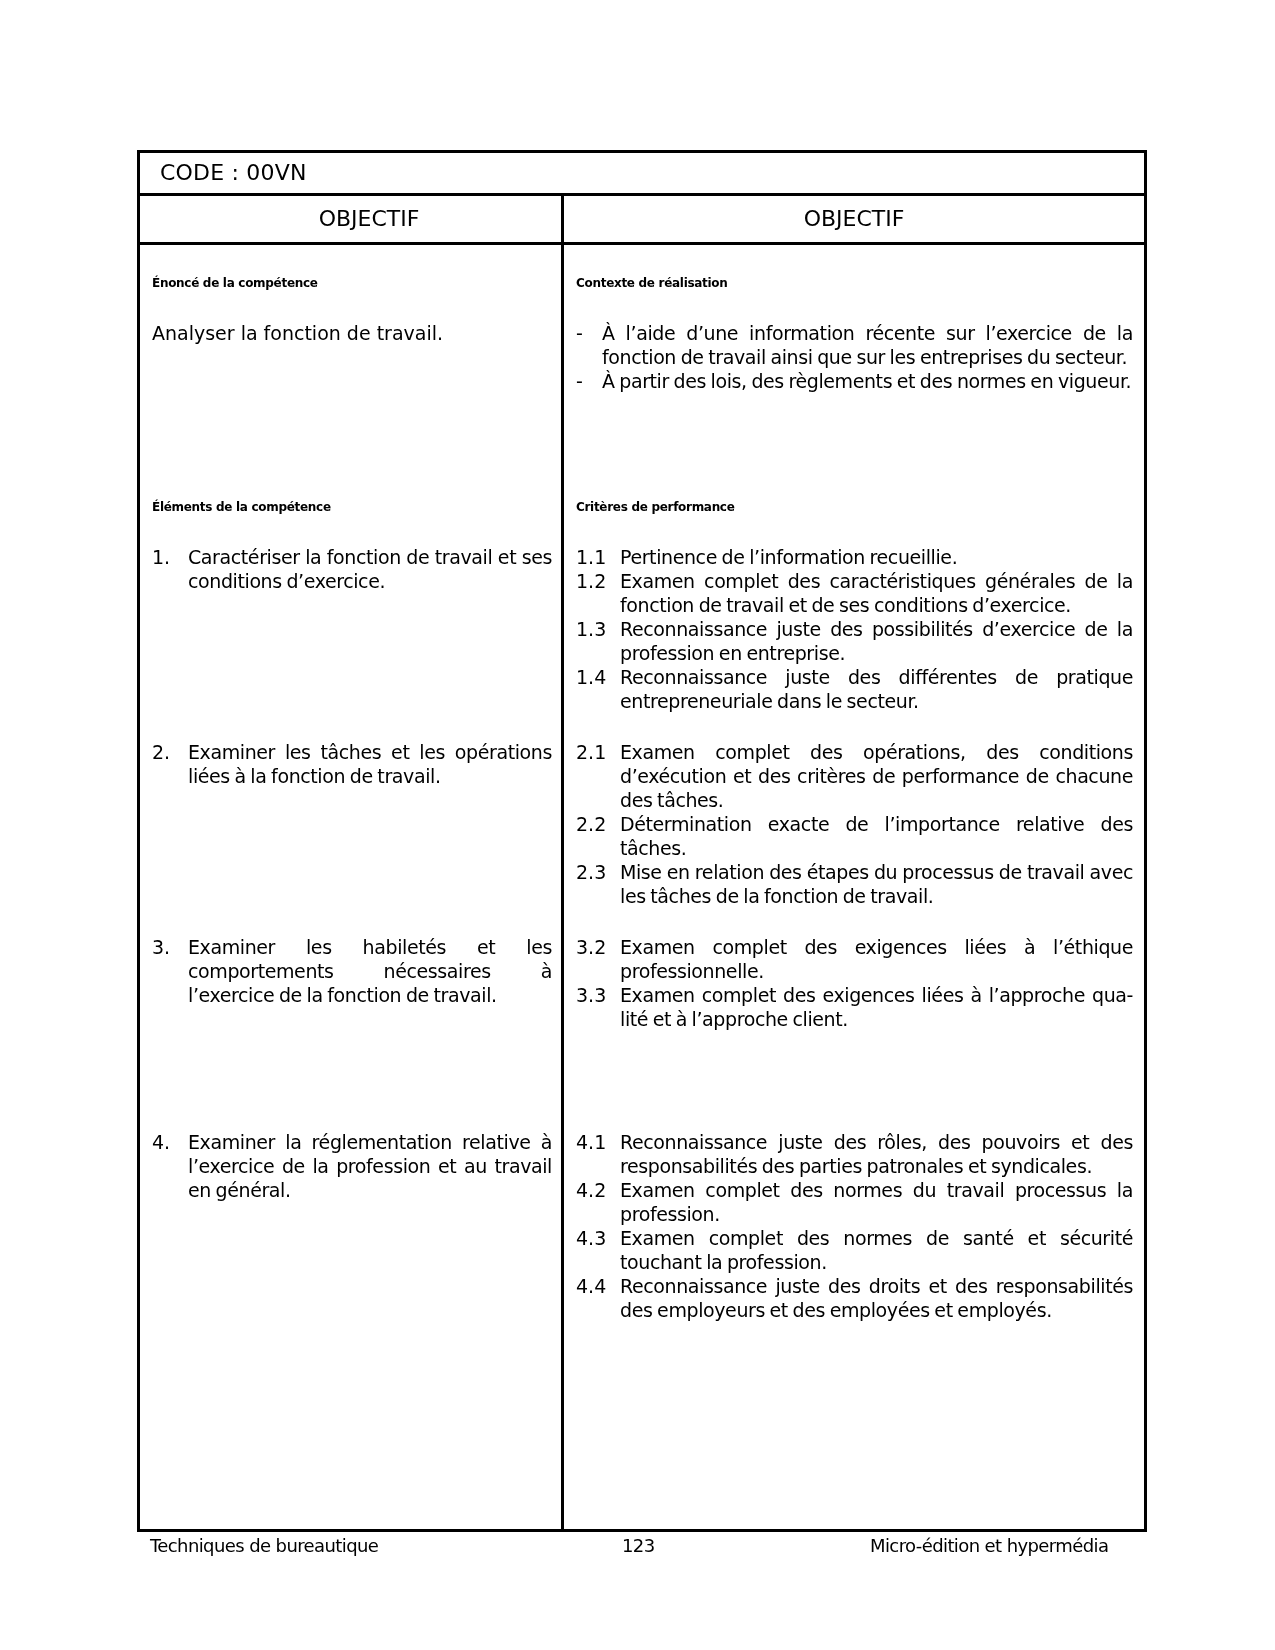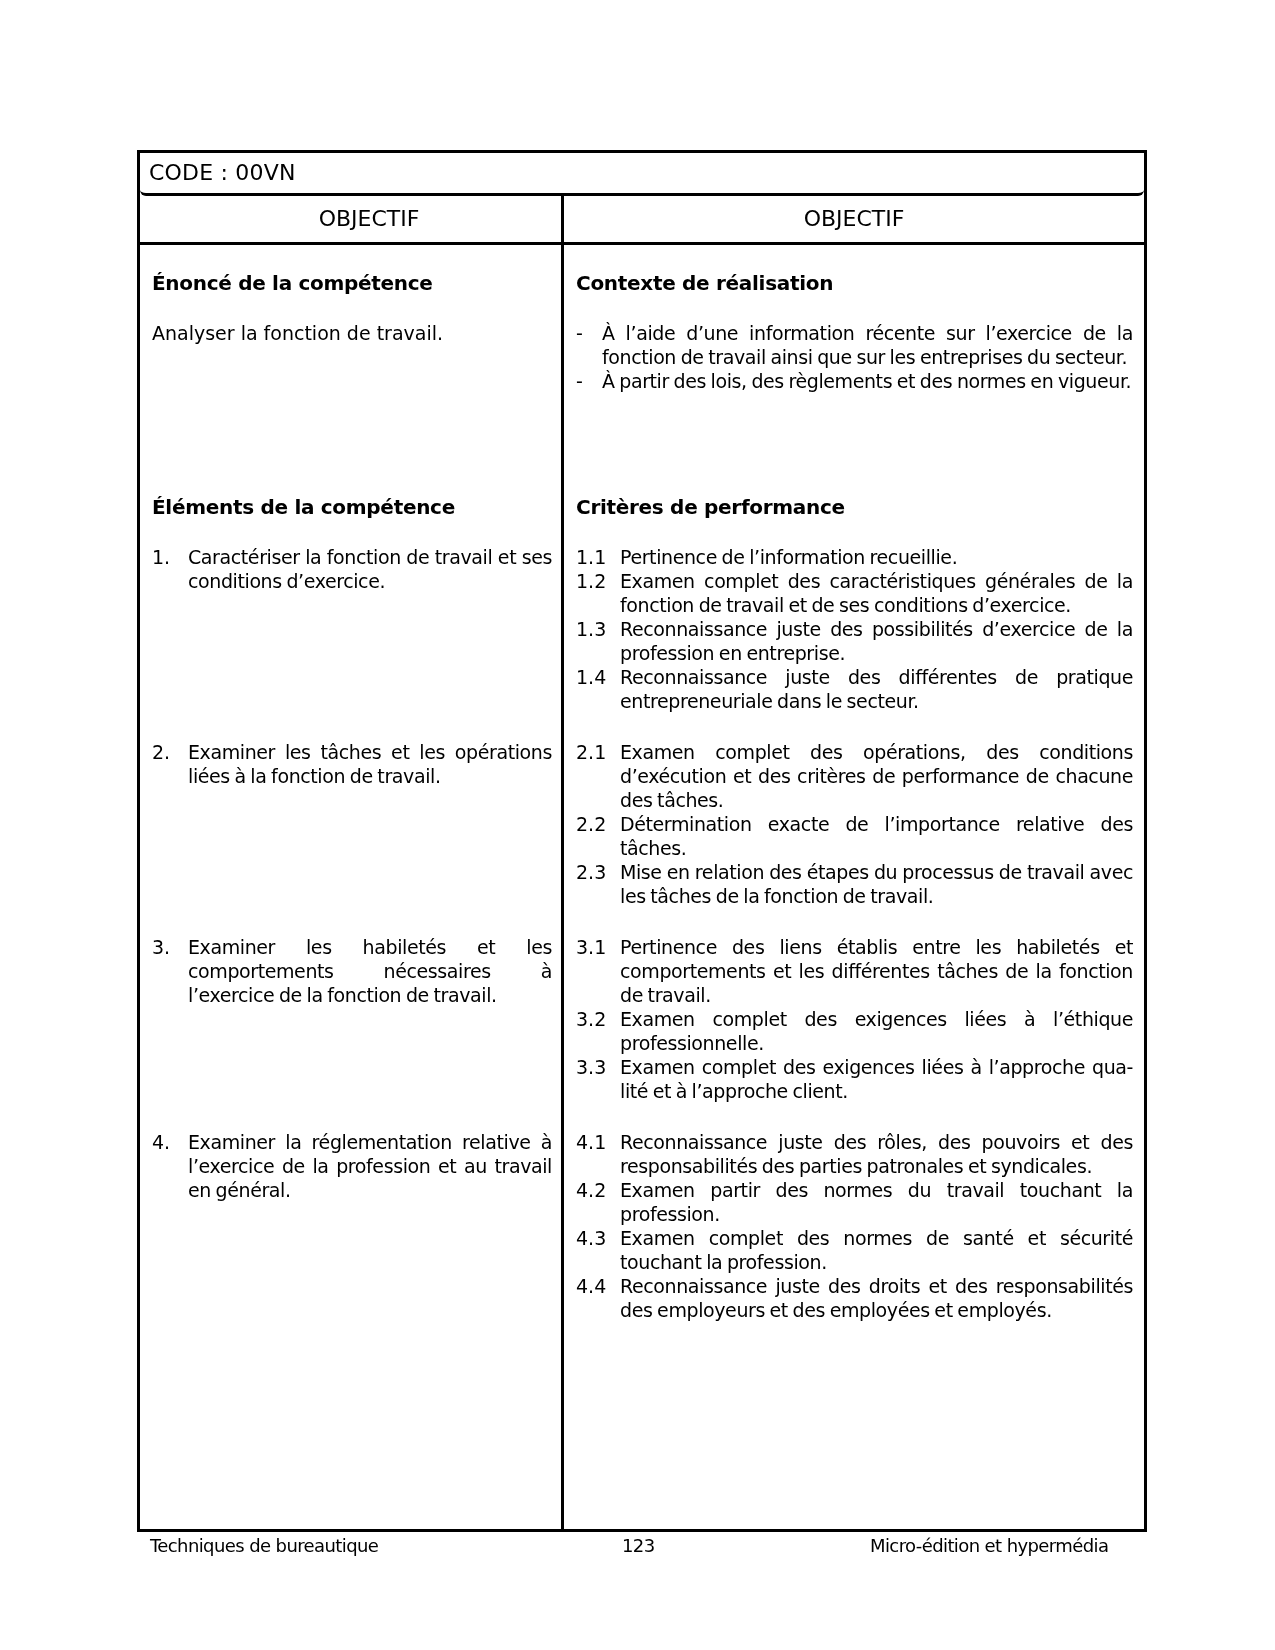--- a/index.html
+++ b/index.html
@@ -4,23 +4,22 @@
 <style>
   html, body { margin: 0; padding: 0; background: #ffffff; }
   body { width: 1275px; height: 1650px; position: relative; font-family: "DejaVu Sans", sans-serif; color: #000; overflow: hidden; }
   .table {
     position: absolute; left: 137px; top: 150px; width: 1004px; height: 1376px;
     border: 3px solid #000;
   }
   .code-row {
     position: absolute; left: 0; top: 0; right: 0; height: 40px;
     border-bottom: 3px solid #000;
-    font-size: 22px; line-height: 40px; padding-left: 9px;
+    font-size: 22px; line-height: 40px; padding-left: 20px;
     letter-spacing: 0.2px;
-    border-radius: 6px;
   }
   .head-row {
     position: absolute; left: 0; top: 43px; right: 0; height: 46px;
     border-bottom: 3px solid #000;
   }
   .head-cell {
     position: absolute; top: 0; height: 46px; line-height: 46px;
     text-align: center; font-size: 22px;
   }
   .head-left { left: 0; width: 458px; }
@@ -28,21 +27,21 @@
   .divider {
     position: absolute; left: 421px; top: 43px; bottom: 0; width: 3px; background: #000;
   }
   .col {
     position: absolute; top: 92px; bottom: 0;
     font-size: 19px; line-height: 24px;
   }
   .col-left { left: 12px; width: 400px; }
   .col-right { left: 436px; width: 557px; }
   .section-title {
-    font-weight: bold; font-size: 20px; position: absolute; left: 0;
+    font-weight: bold; font-size: 12px; position: absolute; left: 0;
     font-family: "DejaVu Sans", sans-serif; letter-spacing: -0.3px;
   }
   .para { position: absolute; left: 0; right: 0; }
   .item {
     position: absolute; left: 0; right: 0;
     display: flex;
   }
   .item-num { flex: 0 0 36px; }
   .item-num.wide { flex: 0 0 44px; }
   .item-text { flex: 1; text-align: justify; letter-spacing: -0.4px; word-spacing: -1px; }
@@ -138,41 +137,37 @@
           <span class="item-text">Détermination exacte de l’importance relative des tâches.</span>
         </div>
       <div class="crit">
           <span class="item-num wide">2.3</span>
           <span class="item-text">Mise en relation des étapes du processus de travail avec les tâches de la fonction de travail.</span>
         </div>
     </div>
 
     <div class="para" style="top:690px;">
       <div class="crit">
-          <span class="item-num wide">3.1</span>
-          <span class="item-text">Pertinence des liens établis entre les habiletés et comportements et les différentes tâches de la fonction de travail.</span>
-        </div>
-      <div class="crit">
           <span class="item-num wide">3.2</span>
           <span class="item-text">Examen complet des exigences liées à l’éthique professionnelle.</span>
         </div>
       <div class="crit">
           <span class="item-num wide">3.3</span>
           <span class="item-text">Examen complet des exigences liées à l’approche qua-lité et à l’approche client.</span>
         </div>
     </div>
 
     <div class="para" style="top:885px;">
       <div class="crit">
           <span class="item-num wide">4.1</span>
           <span class="item-text">Reconnaissance juste des rôles, des pouvoirs et des responsabilités des parties patronales et syndicales.</span>
         </div>
       <div class="crit">
           <span class="item-num wide">4.2</span>
-          <span class="item-text">Examen partir des normes du travail touchant la profession.</span>
+          <span class="item-text">Examen complet des normes du travail processus la profession.</span>
         </div>
       <div class="crit">
           <span class="item-num wide">4.3</span>
           <span class="item-text">Examen complet des normes de santé et sécurité touchant la profession.</span>
         </div>
       <div class="crit">
           <span class="item-num wide">4.4</span>
           <span class="item-text">Reconnaissance juste des droits et des responsabilités des employeurs et des employées et employés.</span>
         </div>
     </div>

